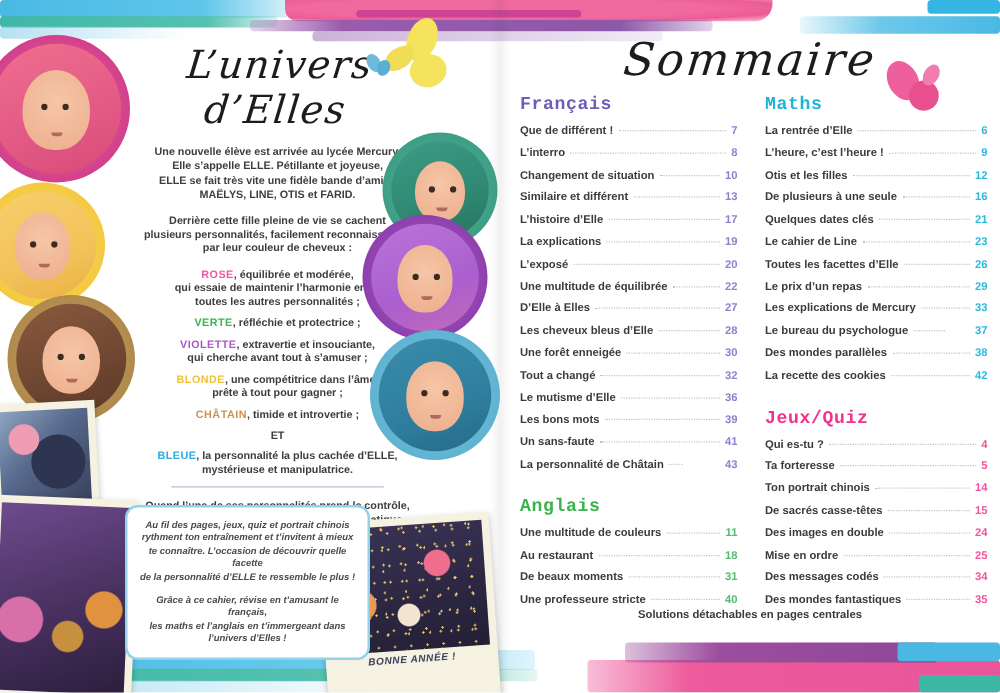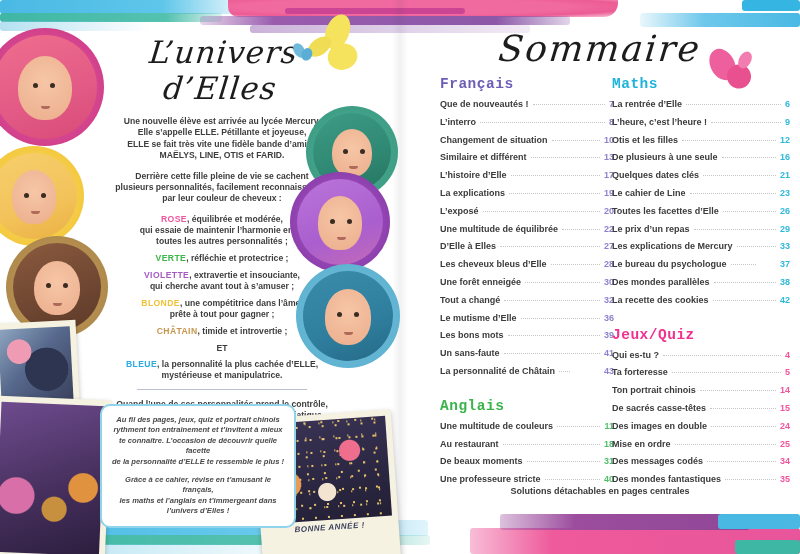--- a/index.html
+++ b/index.html
@@ -94,21 +94,21 @@
   .pol-caption{text-align:center;font-size:8px;font-weight:bold;font-style:italic;
                color:#3a3f5c;letter-spacing:.5px;margin-top:3px;}
 
   .butterfly{position:absolute;z-index:3;}
 
   
   .rp-title{position:absolute;left:480px;top:28px;width:240px;text-align:center;
             font-family:"DejaVu Serif", serif;font-style:italic;font-weight:400;
             font-size:36px;color:#1c1c1c;transform:skewX(-6deg);letter-spacing:2px;margin:0;}
   .toc-col{position:absolute;top:76px;}
-  .col1{left:440px;width:174px;}
+  .col1{left:416px;width:174px;}
   .col2{left:612px;width:178px;}
   .sec-head{font-family:"Liberation Mono", monospace;font-weight:bold;font-size:14.5px;
             letter-spacing:.5px;margin:0 0 7px 0;}
   .sec-gap{margin-top:14px;}
   .toc-row{display:flex;align-items:baseline;height:17.8px;}
   .toc-label{font-size:9px;font-weight:bold;color:#3b3b3b;white-space:nowrap;}
   .toc-dots{flex:1;margin:0 4px;border-bottom:1.6px dotted #c6c6c6;transform:translateY(-2px);}
   .toc-page{font-size:9px;font-weight:bold;}
   .rp-footer{position:absolute;left:480px;top:486px;width:240px;text-align:center;
              font-size:9px;font-weight:bold;color:#3a3a3a;}
@@ -255,21 +255,21 @@
   <svg class="butterfly" style="left:700px;top:44px;width:60px;height:56px;" viewBox="0 0 40 36">
     <ellipse cx="15" cy="13" rx="8" ry="11" fill="#ee5f9e" transform="rotate(-28 15 13)"></ellipse>
     <ellipse cx="26" cy="21" rx="8" ry="8" fill="#e9508f" transform="rotate(18 26 21)"></ellipse>
     <ellipse cx="30" cy="10" rx="4" ry="6" fill="#f27cb0" transform="rotate(30 30 10)"></ellipse>
   </svg>
 
   <div class="toc-col col1">
     <h2 class="sec-head" style="color: rgb(107, 94, 182);">Français</h2>
     <div>
         <div class="toc-row">
-          <span class="toc-label">Que de nouveautés !</span>
+          <span class="toc-label">Que de différent !</span>
           <span class="toc-dots"></span>
           <span class="toc-page" style="color: rgb(140, 131, 204);">7</span>
         </div>
         <div class="toc-row">
           <span class="toc-label">L’interro</span>
           <span class="toc-dots"></span>
           <span class="toc-page" style="color: rgb(140, 131, 204);">8</span>
         </div>
         <div class="toc-row">
           <span class="toc-label">Changement de situation</span>

